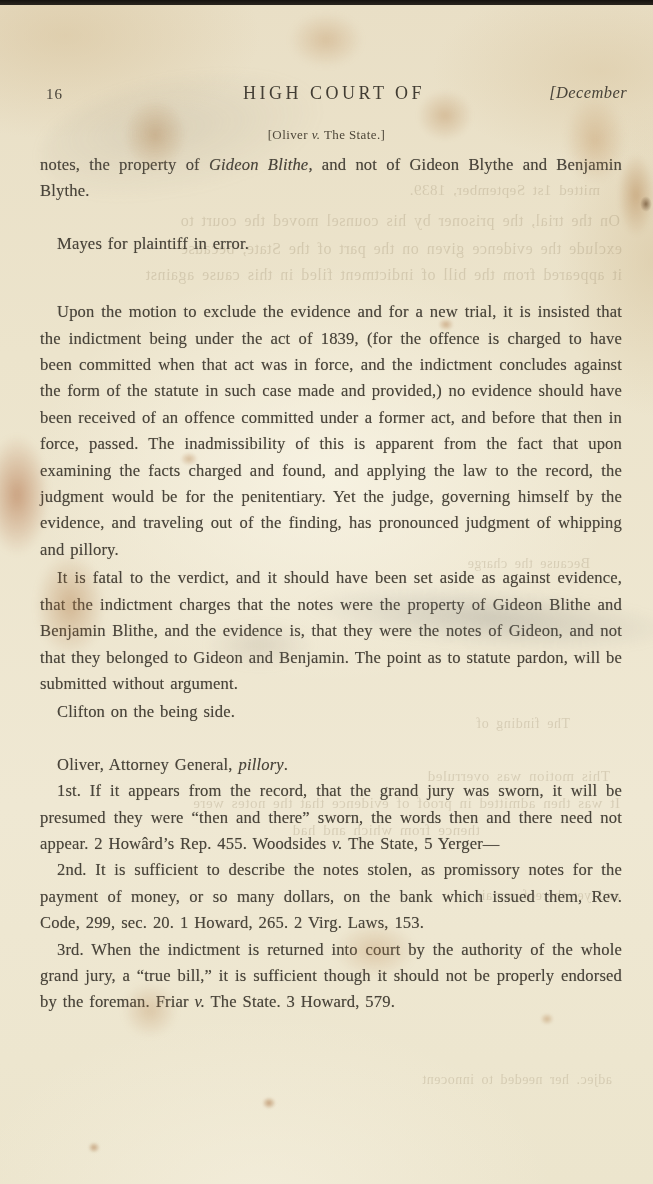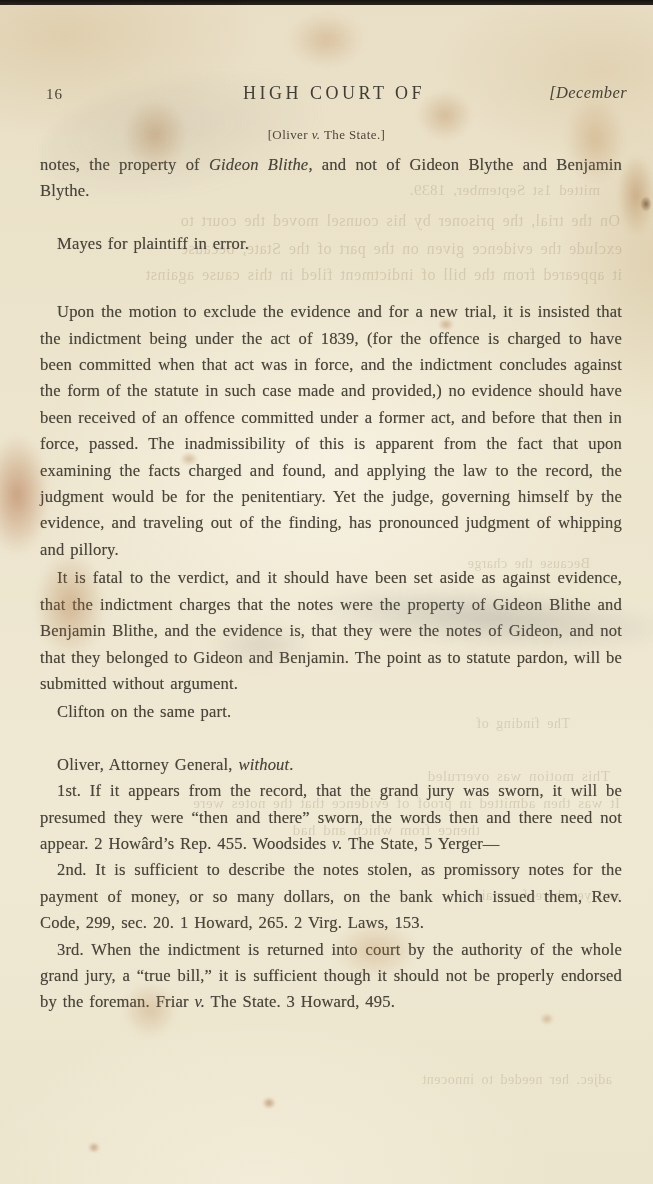--- a/index.html
+++ b/index.html
@@ -74,25 +74,25 @@
       <span class="header-right">[December</span>
     </div>
 
     <div class="caption"><span>[Oliver </span><span class="it">v.</span><span> The State.]</span></div>
 
     <div class="body-text">
         <p class="para"><span>notes, the property of </span><span class="it">Gideon Blithe,</span><span> and not of Gideon Blythe and Benjamin Blythe.</span></p>
         <p class="para indent sp-lg"><span>Mayes for plaintiff in error.</span></p>
         <p class="para indent sp-xl"><span>Upon the motion to exclude the evidence and for a new trial, it is insisted that the indictment being under the act of 1839, (for the offence is charged to have been committed when that act was in force, and the indictment concludes against the form of the statute in such case made and provided,) no evidence should have been received of an offence committed under a former act, and before that then in force, passed.  The inadmissibility of this is apparent from the fact that upon examining the facts charged and found, and applying the law to the record, the judgment would be for the penitentiary.  Yet the judge, governing himself by the evidence, and traveling out of the finding, has pronounced judgment of whipping and pillory.</span></p>
         <p class="para indent sp-md"><span>It is fatal to the verdict, and it should have been set aside as against evidence, that the indictment charges that the notes were the property of Gideon Blithe and Benjamin Blithe, and the evidence is, that they were the notes of Gideon, and not that they belonged to Gideon and Benjamin.  The point as to statute pardon, will be submitted without argument.</span></p>
-        <p class="para indent sp-md"><span>Clifton on the same part.</span></p>
-        <p class="para indent sp-lg"><span>Oliver, Attorney General, </span><span class="it">without</span><span>.</span></p>
+        <p class="para indent sp-md"><span>Clifton on the being side.</span></p>
+        <p class="para indent sp-lg"><span>Oliver, Attorney General, </span><span class="it">pillory</span><span>.</span></p>
         <p class="para indent"><span>1st. If it appears from the record, that the grand jury was sworn, it will be presumed they were “then and there” sworn, the words then and there need not appear.  2 Howârd’s Rep. 455.  Woodsides </span><span class="it">v.</span><span> The State, 5 Yerger—</span></p>
         <p class="para indent"><span>2nd. It is sufficient to describe the notes stolen, as promissory notes for the payment of money, or so many dollars, on the bank which issued them, Rev. Code, 299, sec. 20.  1 Howard, 265. 2 Virg. Laws, 153.</span></p>
-        <p class="para indent"><span>3rd. When the indictment is returned into court by the authority of the whole grand jury, a “true bill,” it is sufficient though it should not be properly endorsed by the foreman.  Friar </span><span class="it">v.</span><span> The State.  3 Howard, 495.</span></p>
+        <p class="para indent"><span>3rd. When the indictment is returned into court by the authority of the whole grand jury, a “true bill,” it is sufficient though it should not be properly endorsed by the foreman.  Friar </span><span class="it">v.</span><span> The State.  3 Howard, 579.</span></p>
       </div>
   </div>
 
   <div class="stain-layer">
     <div class="stain" style="left:40px;top:78px;width:300px;height:120px;background:radial-gradient(ellipse at 40% 40%, rgba(150,140,120,.18), transparent 65%);filter:blur(6px);transform:rotate(-8deg);"></div>
     <div class="stain" style="left:120px;top:95px;width:70px;height:80px;background:radial-gradient(rgba(186,138,85,.4), transparent 65%);filter:blur(2px);"></div>
     <div class="stain" style="left:286px;top:10px;width:80px;height:60px;background:radial-gradient(rgba(186,138,85,.35), transparent 65%);filter:blur(3px);"></div>
     <div class="stain" style="left:415px;top:88px;width:60px;height:55px;background:radial-gradient(rgba(180,132,80,.38), transparent 65%);filter:blur(2px);"></div>
     <div class="stain" style="left:560px;top:90px;width:70px;height:100px;background:radial-gradient(rgba(190,145,92,.4), transparent 62%);filter:blur(3px);"></div>
     <div class="stain" style="left:616px;top:150px;width:40px;height:90px;background:radial-gradient(rgba(175,125,72,.45), transparent 65%);filter:blur(2px);"></div>

